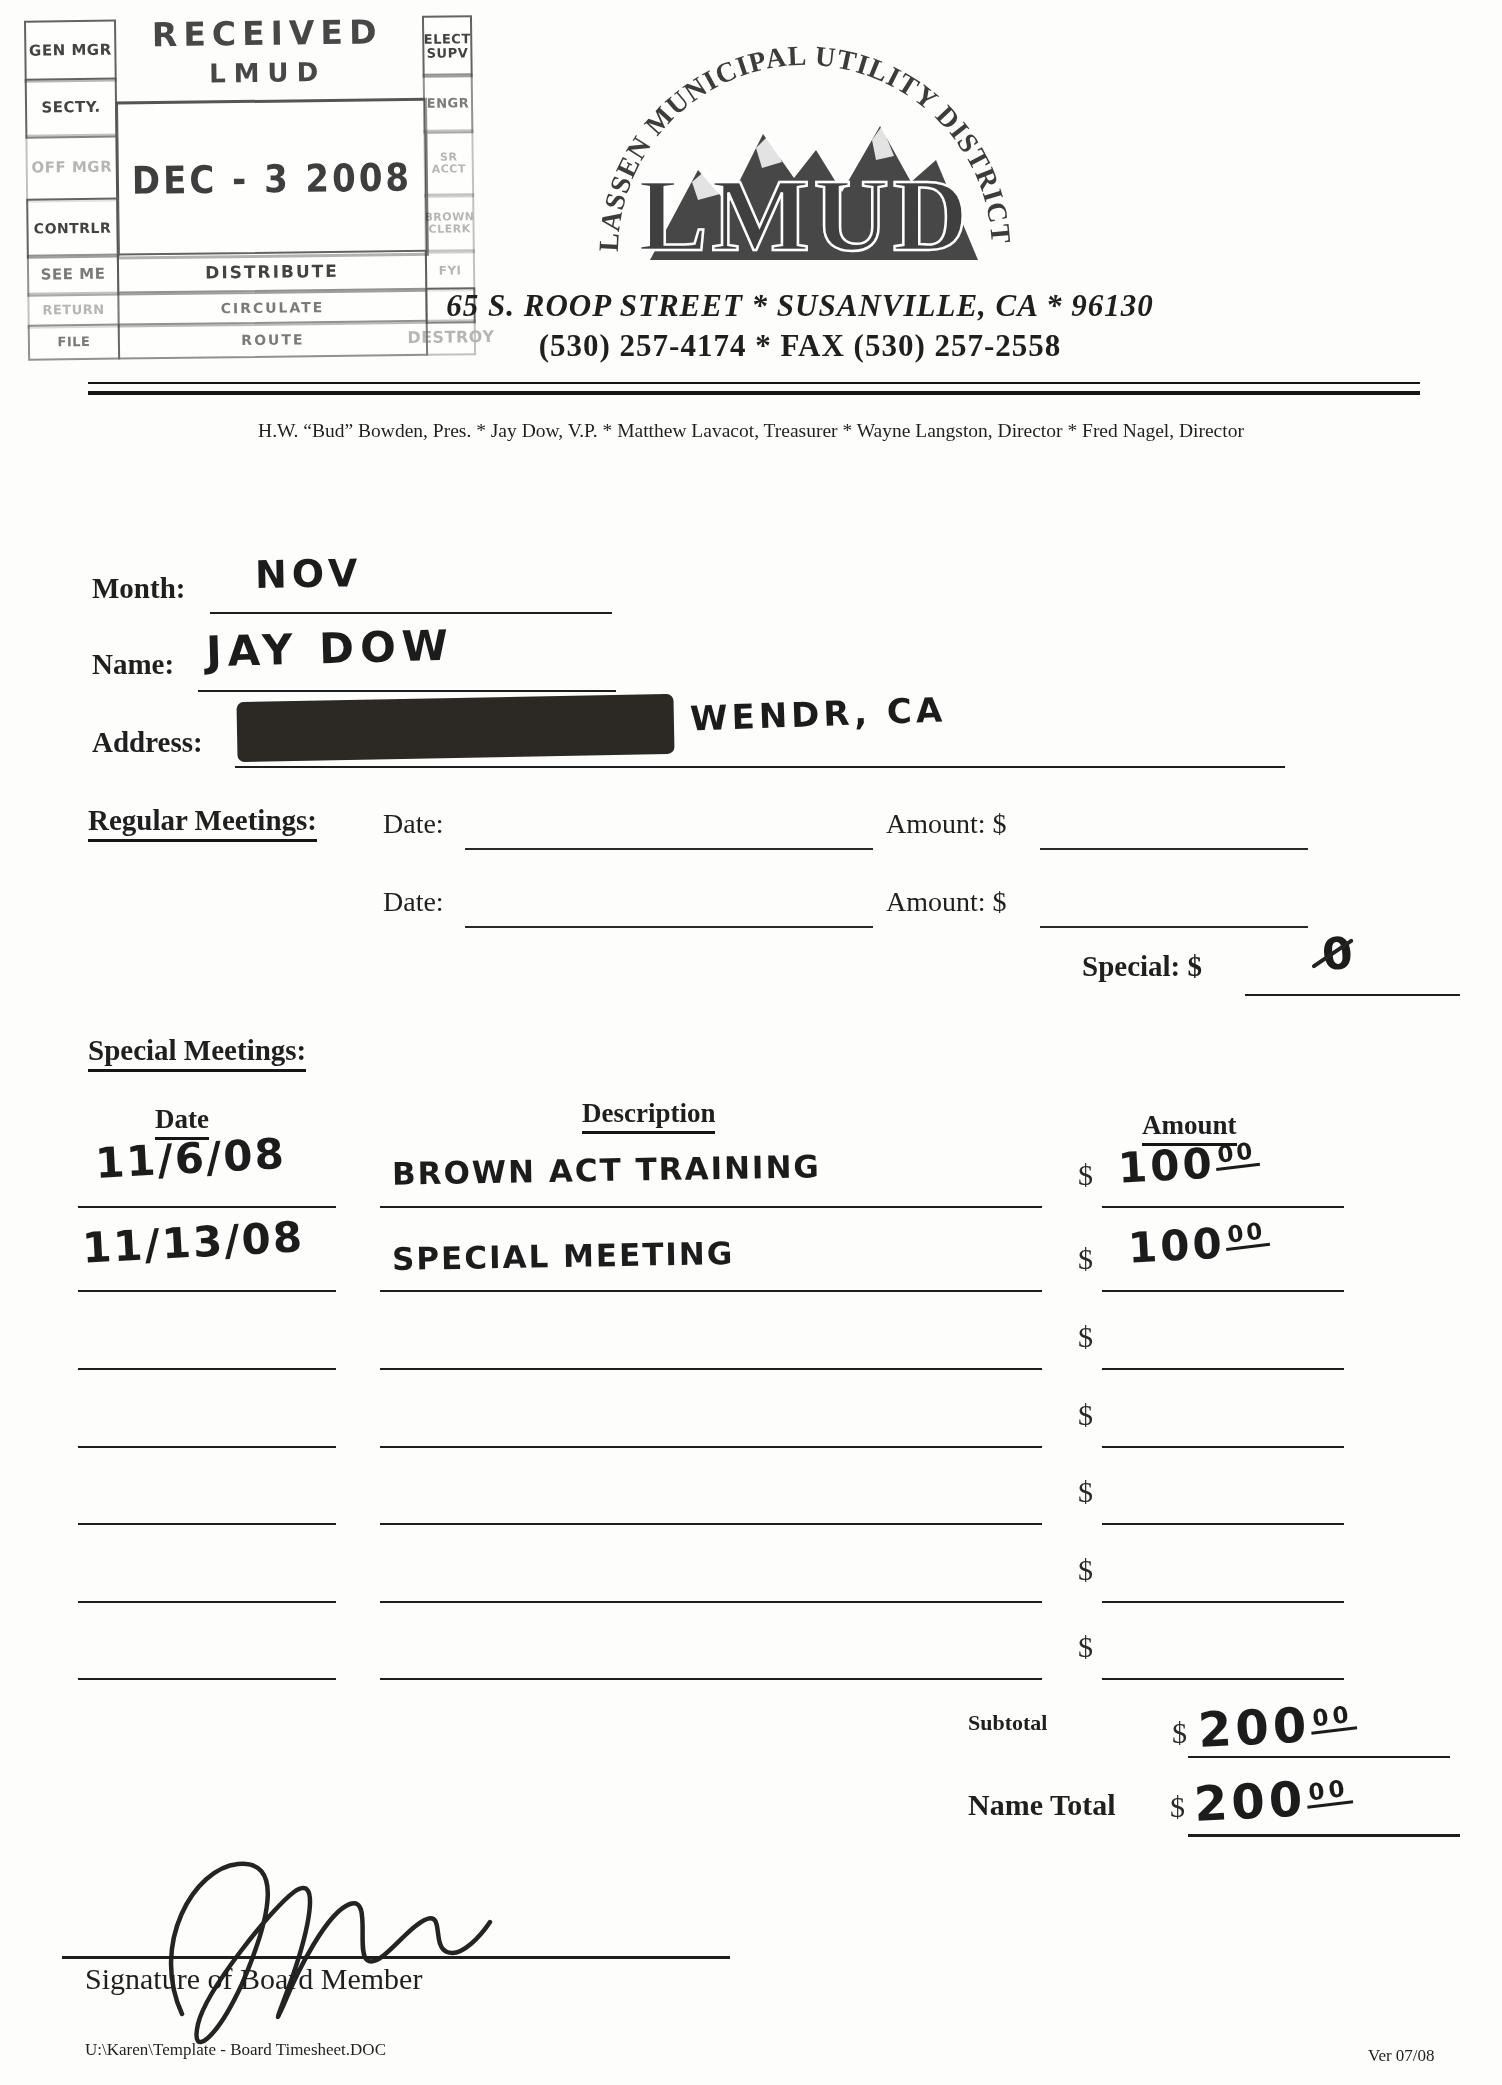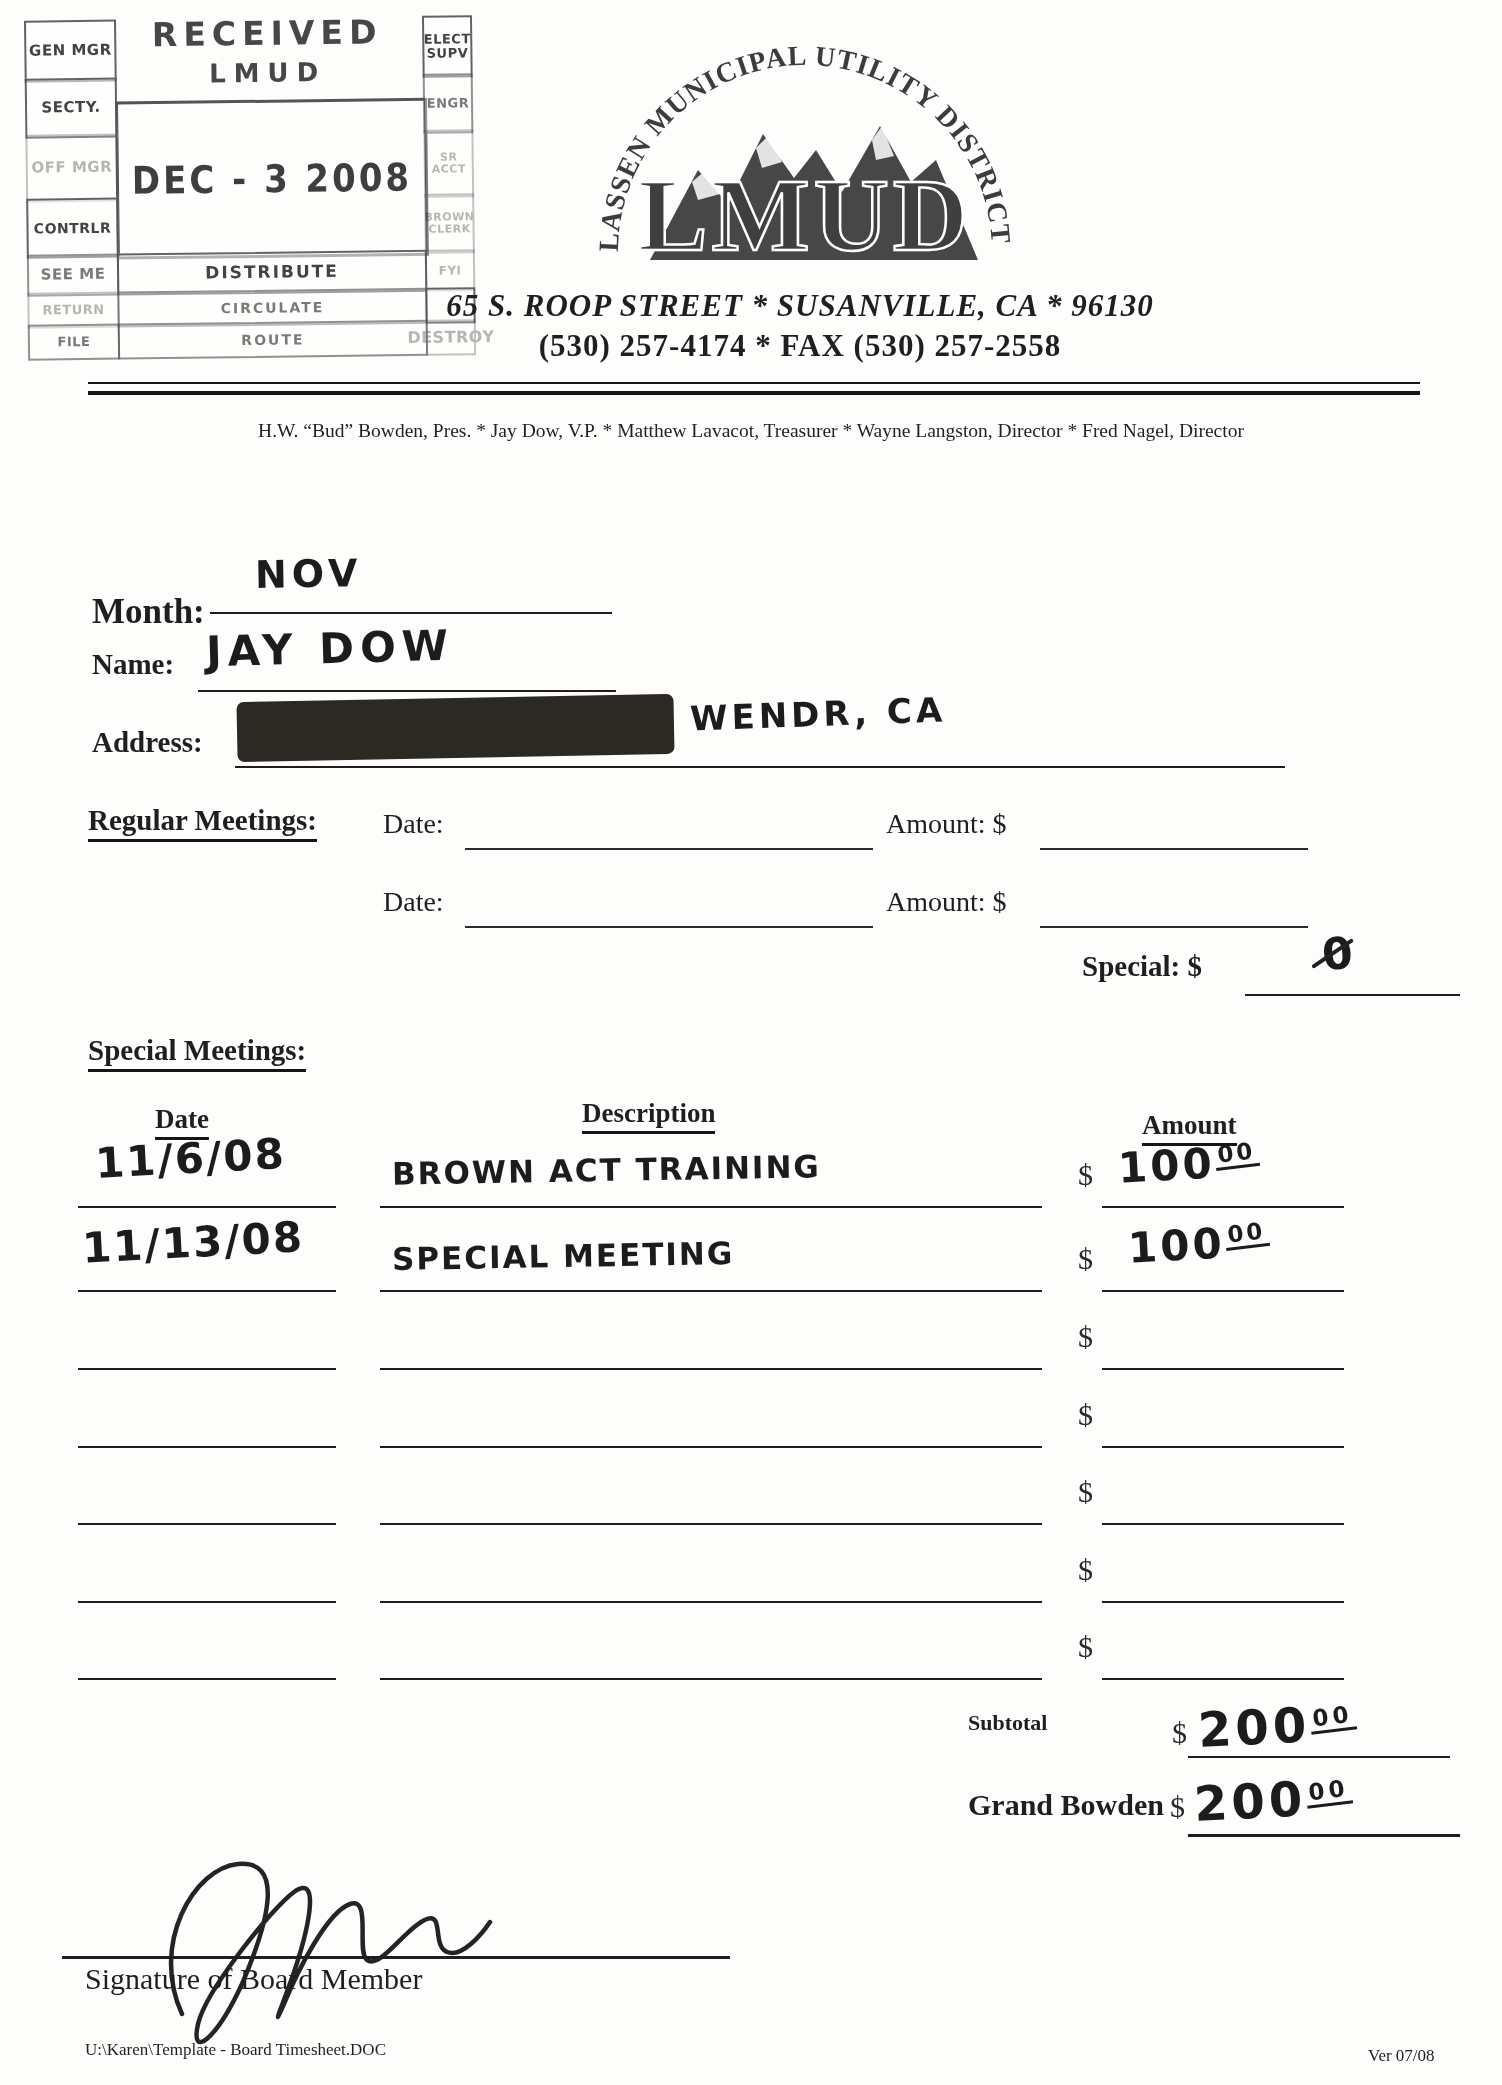--- a/index.html
+++ b/index.html
@@ -83,21 +83,21 @@
   
   <div class="abs serifb" style="left:240px;top:288px;width:1120px;text-align:center;font-size:31px;letter-spacing:1px;font-style:italic;">65 S. ROOP STREET  *  SUSANVILLE, CA  *  96130</div>
   <div class="abs serifb" style="left:240px;top:328px;width:1120px;text-align:center;font-size:31px;letter-spacing:1px;">(530) 257-4174  *  FAX  (530) 257-2558</div>
 
   <div class="abs" style="left:88px;top:382px;width:1332px;height:7px;border-top:2px solid #161616;border-bottom:4px solid #161616;"></div>
 
   <div class="abs ctr" style="top:420px;font-size:19.5px;">H.W. “Bud” Bowden, Pres.  *  Jay Dow, V.P.  *  Matthew Lavacot, Treasurer  *  Wayne Langston, Director  *  Fred Nagel, Director</div>
 
 
   
-  <div class="abs serifb" style="left:92px;top:572px;font-size:35px;margin-top:20px;">Month:</div>
+  <div class="abs serifb" style="left:92px;top:572px;font-size:29px;">Month:</div>
   <div class="abs hand" style="left:255px;top:552px;font-size:38px;letter-spacing:5px;transform:rotate(-1deg);">NOV</div>
   <div class="line" style="left:210px;top:612px;width:402px;"></div>
 
   <div class="abs serifb" style="left:92px;top:648px;font-size:29px;">Name:</div>
   <div class="abs hand" style="left:206px;top:624px;font-size:42px;letter-spacing:6px;transform:rotate(-1.5deg);">JAY DOW</div>
   <div class="line" style="left:198px;top:690px;width:418px;"></div>
 
   <div class="abs serifb" style="left:92px;top:726px;font-size:29px;">Address:</div>
   <div class="redaction"></div>
   <div class="abs hand" style="left:690px;top:694px;font-size:34px;letter-spacing:4px;transform:rotate(-2deg);">WENDR, CA</div>
@@ -191,21 +191,21 @@
   </div>
 
   
   <div class="abs serifb" style="left:968px;top:1710px;font-size:22px;">Subtotal</div>
   <div class="abs dollar" style="left:1172px;top:1716px;">$</div>
   <div class="abs hand" style="left:1198px;top:1698px;font-size:48px;letter-spacing:4px;transform:rotate(-3deg);">
     <span>200</span><span class="cents">00</span>
   </div>
   <div class="line" style="left:1188px;top:1756px;width:262px;"></div>
 
-  <div class="abs serifb" style="left:968px;top:1788px;font-size:30px;">Grand Bowden</div>
+  <div class="abs serifb" style="left:968px;top:1788px;font-size:30px;">Name Total</div>
   <div class="abs dollar" style="left:1170px;top:1790px;">$</div>
   <div class="abs hand" style="left:1194px;top:1772px;font-size:48px;letter-spacing:4px;transform:rotate(-3deg);">
     <span>200</span><span class="cents">00</span>
   </div>
   <div class="line" style="left:1188px;top:1834px;width:272px;border-bottom-width:3px;"></div>
 
   
   <svg class="abs" style="left:120px;top:1852px;" width="440" height="215" viewBox="0 0 440 215">
     <path d="M 62 162 C 30 92 74 16 118 12 C 162 8 152 62 122 132 C 96 188 70 208 78 172
              C 86 138 152 56 174 40 C 202 20 188 80 172 126 C 159 162 152 178 164 152

